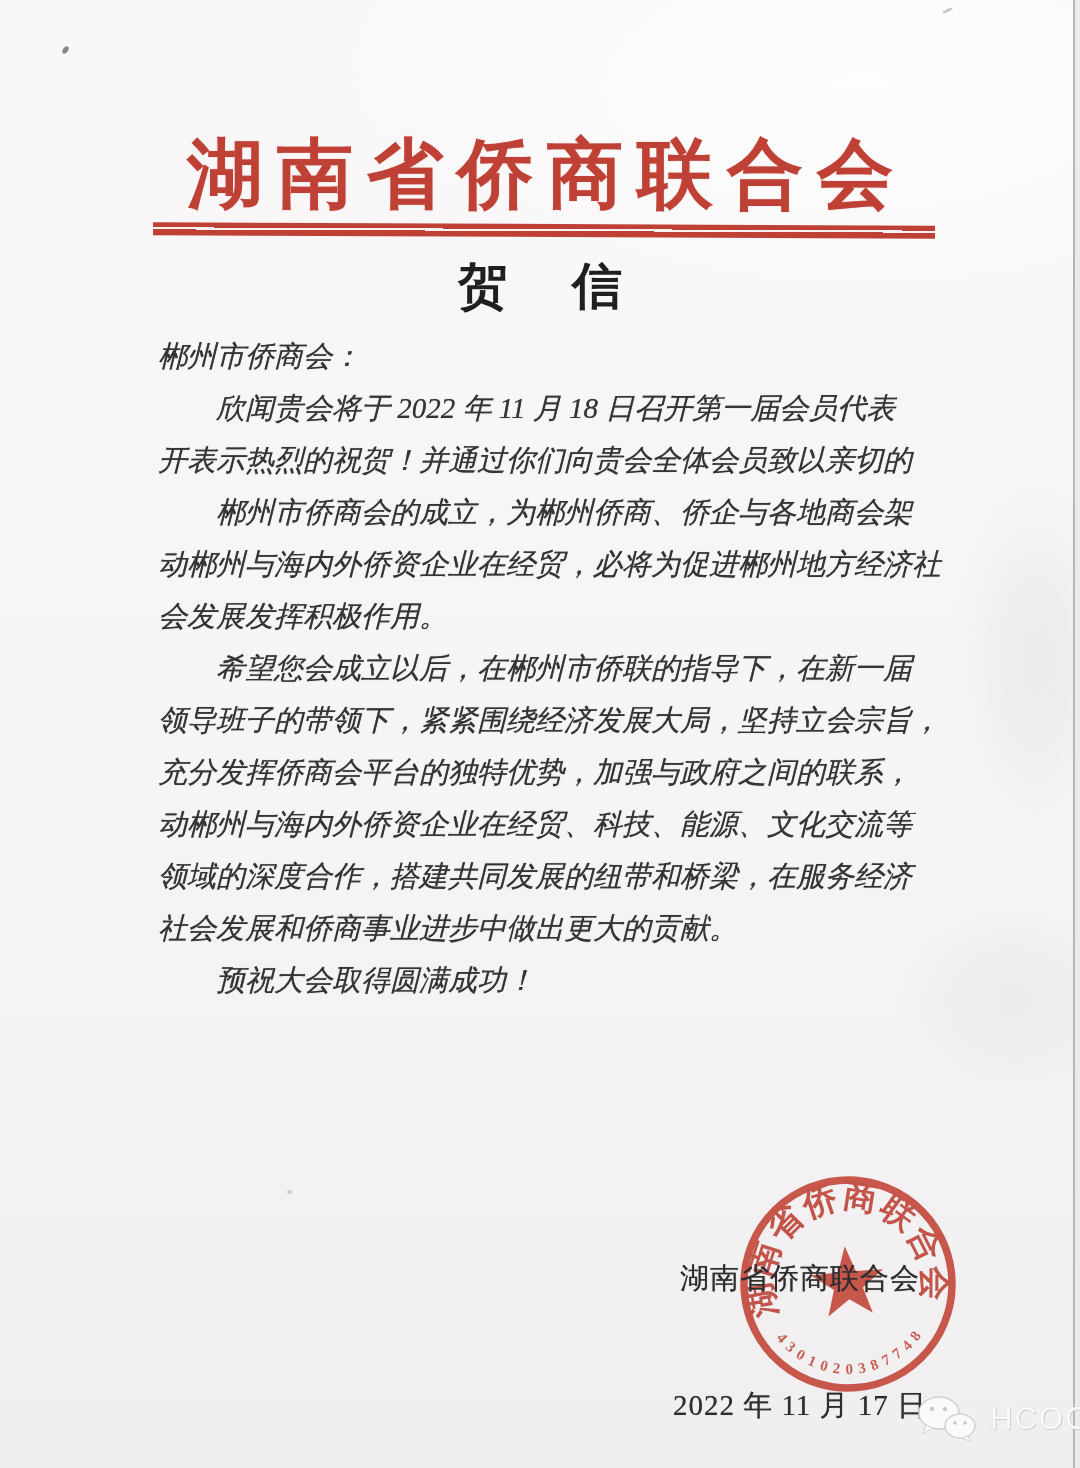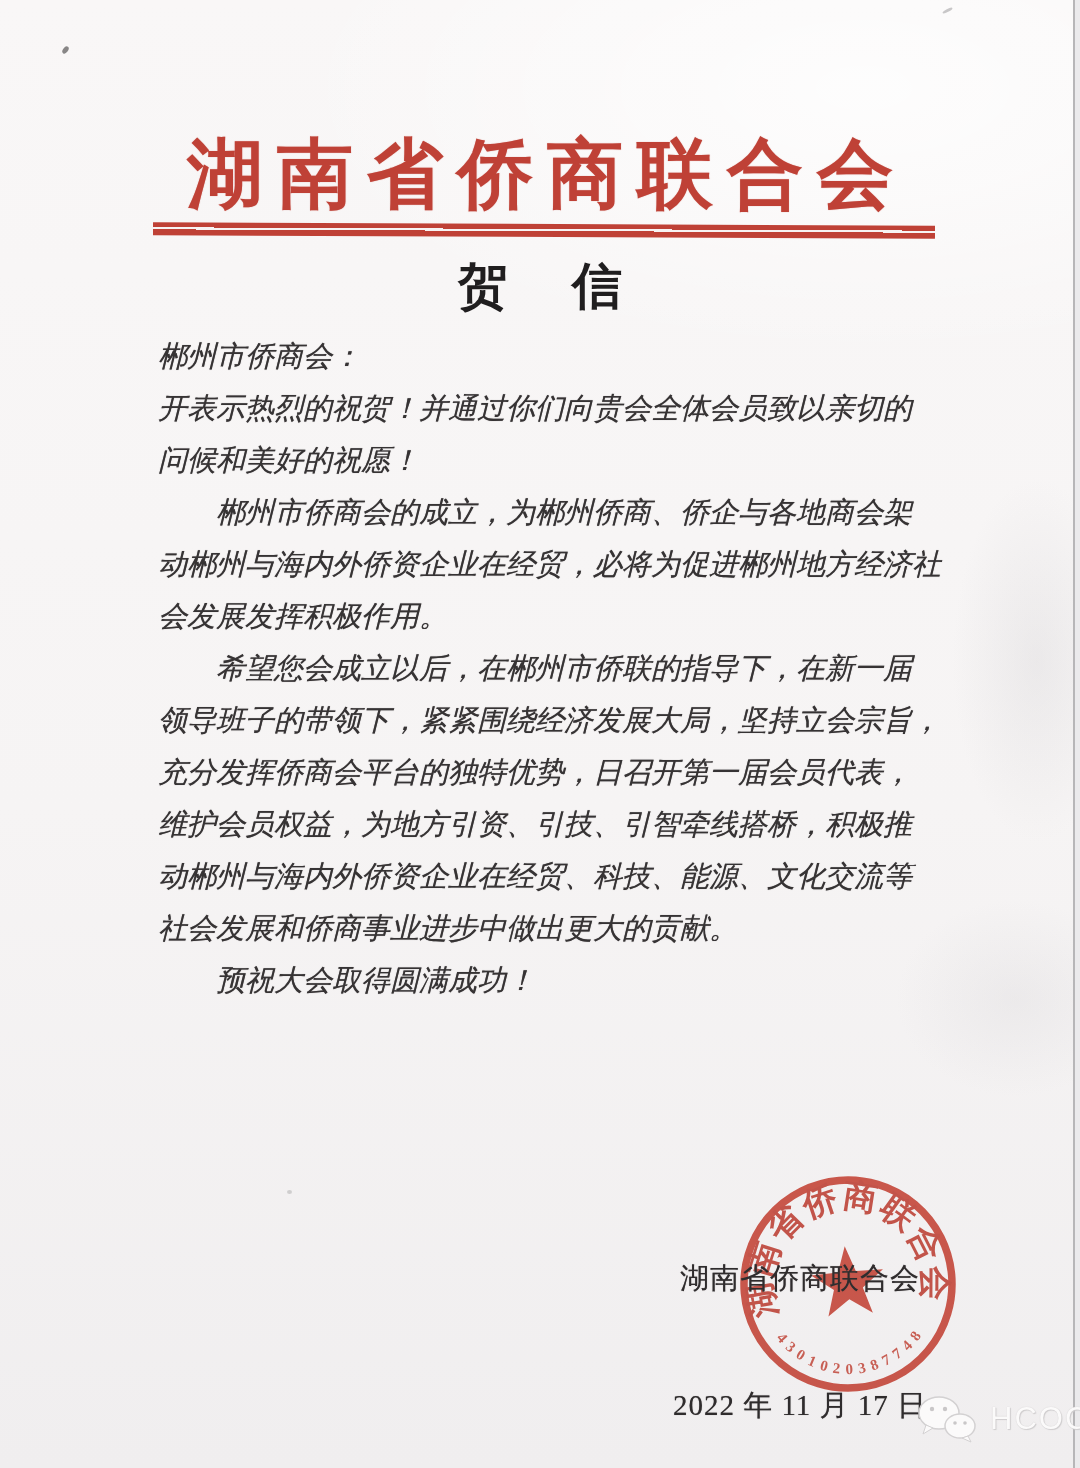--- a/index.html
+++ b/index.html
@@ -94,32 +94,32 @@
 <div class="page">
 
   <div class="org-title">湖南省侨商联合会</div>
   <div class="red-rule"></div>
 
   <div class="doc-title">贺信</div>
 
   <div class="letter-body">
     <div class="line">郴州市侨商会：</div>
 
+    <div class="line indent">欣闻贵会将于 2022 年 11 月 18 日召开第一届会员代表</div>
     <div class="line">开表示热烈的祝贺！并通过你们向贵会全体会员致以亲切的</div>
-    <div class="line">问候和美好的祝愿！</div>
 
     <div class="line indent">郴州市侨商会的成立，为郴州侨商、侨企与各地商会架</div>
     <div class="line">动郴州与海内外侨资企业在经贸，必将为促进郴州地方经济社</div>
     <div class="line">会发展发挥积极作用。</div>
 
     <div class="line indent">希望您会成立以后，在郴州市侨联的指导下，在新一届</div>
     <div class="line">领导班子的带领下，紧紧围绕经济发展大局，坚持立会宗旨，</div>
-    <div class="line">充分发挥侨商会平台的独特优势，日召开第一届会员代表，</div>
-    <div class="line">维护会员权益，为地方引资、引技、引智牵线搭桥，积极推</div>
+    <div class="line">充分发挥侨商会平台的独特优势，加强与政府之间的联系，</div>
     <div class="line">动郴州与海内外侨资企业在经贸、科技、能源、文化交流等</div>
+    <div class="line">领域的深度合作，搭建共同发展的纽带和桥梁，在服务经济</div>
     <div class="line">社会发展和侨商事业进步中做出更大的贡献。</div>
 
     <div class="line indent">预祝大会取得圆满成功！</div>
   </div>
 
   <svg class="seal" viewBox="-116 -116 232 232" xmlns="http://www.w3.org/2000/svg">
     <defs>
       <path id="sealArcTop" d="M -71.4 26 A 76 76 0 1 1 71.4 26"></path>
       <path id="sealArcBottom" d="M -77.9 45 A 90 90 0 0 0 77.9 45"></path>
     </defs>

